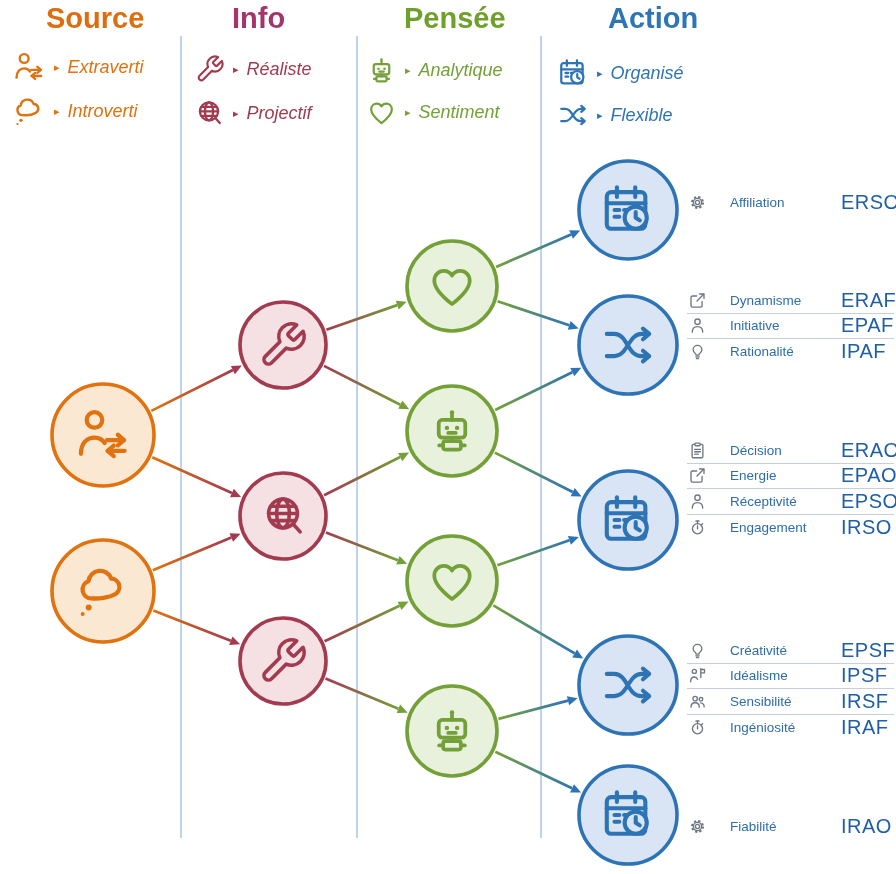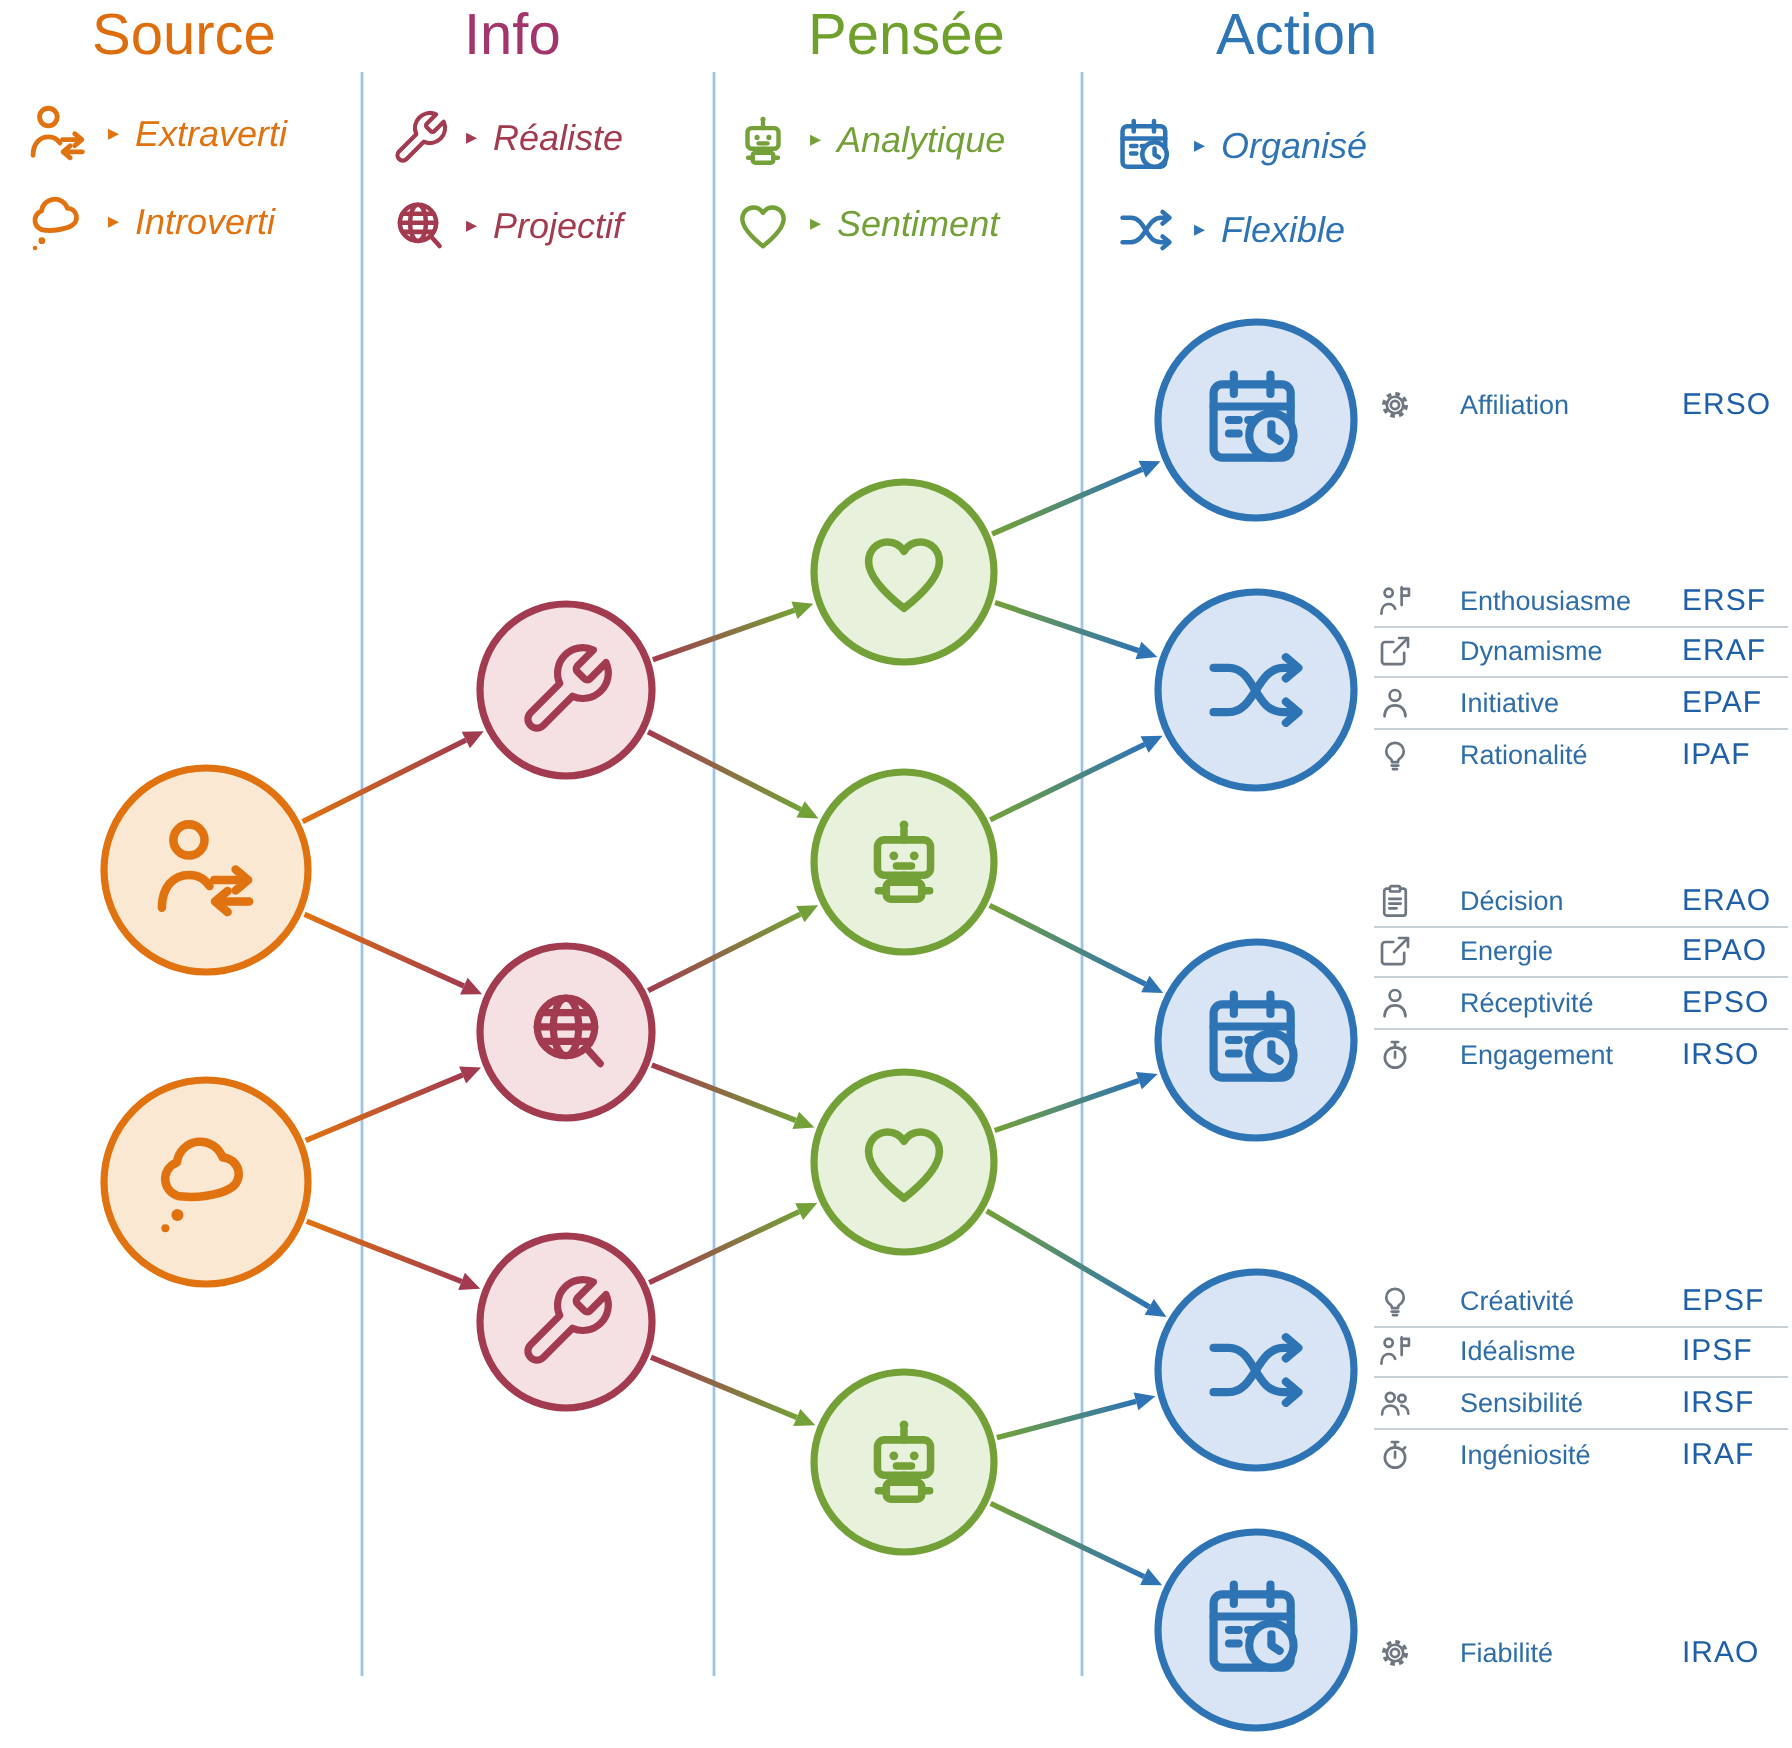--- a/index.html
+++ b/index.html
@@ -1,38 +1,38 @@
 <!DOCTYPE html>
 <html style="--source: #E0720F; --source_header: #DE6D0E; --source_fill: #FBE8D2; --info: #A23B4F; --info_header: #A3356C; --info_fill: #F5E1E3; --pensee: #74A038; --pensee_header: #6FA02C; --pensee_fill: #E8F1DB; --action: #2E74B5; --action_header: #2E75B6; --action_fill: #D9E5F4; --separator: #9DC3E6; --divider: #C9CFD6; --result_icon: #6E7781; --result_label: #2E6DA8; --result_code: #1F5FA8;"><head>
 <meta charset="utf-8">
 <style>
   *{margin:0;padding:0;box-sizing:border-box}
   html,body{background:#fff}
   #canvas{position:relative;width:896px;height:874px;background:#fff;overflow:hidden;
           font-family:"Liberation Sans",sans-serif}
   #diagram{position:absolute;left:0;top:0}
-  .colhead{position:absolute;top:2px;font-size:29px;font-weight:normal;white-space:nowrap}
+  .colhead{position:absolute;top:2px;font-size:29px;font-weight:bold;white-space:nowrap}
   .h-source{left:46px;color:var(--source_header)}
   .h-info{left:232px;color:var(--info_header)}
   .h-pensee{left:404px;color:var(--pensee_header)}
   .h-action{left:608px;color:var(--action_header)}
   .legend{position:absolute;display:flex;align-items:center;gap:8px}
   .legend .licon{flex:none;display:block}
   .legend .marker{font-size:11px;line-height:1}
   .legend .llabel{font-family:Liberation Sans, sans-serif;font-style:italic;font-size:18px;white-space:nowrap}
   .l-source{color:var(--source)}
   .l-info{color:var(--info)}
   .l-pensee{color:var(--pensee)}
   .l-action{color:var(--action)}
   .rgroup{position:absolute;left:687px;width:207px}
   .rrow{display:flex;align-items:center;gap:23px;height:25.5px;padding:0 1px}
   .rrow:not(:last-child){border-bottom:1px solid var(--divider)}
   .ricon{flex:none;display:block;color:var(--result_icon)}
   .rlabel{flex:1;font-size:13.5px;color:var(--result_label);white-space:nowrap}
-  .rcode{flex:none;width:52px;font-size:15px;letter-spacing:.5px;color:var(--result_code)}
+  .rcode{flex:none;width:52px;font-size:20px;letter-spacing:.5px;color:var(--result_code)}
 </style>
 </head>
 <body>
 
 <svg width="0" height="0" style="position:absolute" aria-hidden="true">
 <defs>
   <symbol id="i-person-arrows" viewBox="0 0 24 24">
         <g stroke="currentColor" fill="none" stroke-width="1.7" stroke-linecap="round" stroke-linejoin="round">
     <circle cx="8.6" cy="6" r="3.1"></circle>
     <path d="M3.2 19.5c0-4.2 2.4-6.5 5.4-6.5 1.7 0 3.2.8 4.1 2.2"></path>
@@ -379,27 +379,20 @@
           <use href="#i-gear"></use>
         </svg>
       <span class="rlabel">Affiliation</span>
       <span class="rcode">ERSO</span>
     </div>
   </div>
 
   <div class="rgroup" style="top:288px">
     <div class="rrow">
       <svg class="ricon" width="19" height="19" viewBox="0 0 24 24">
-          <use href="#i-flag-person"></use>
-        </svg>
-      <span class="rlabel">Enthousiasme</span>
-      <span class="rcode">ERSF</span>
-    </div>
-    <div class="rrow">
-      <svg class="ricon" width="19" height="19" viewBox="0 0 24 24">
           <use href="#i-share-arrow"></use>
         </svg>
       <span class="rlabel">Dynamisme</span>
       <span class="rcode">ERAF</span>
     </div>
     <div class="rrow">
       <svg class="ricon" width="19" height="19" viewBox="0 0 24 24">
           <use href="#i-person"></use>
         </svg>
       <span class="rlabel">Initiative</span>

